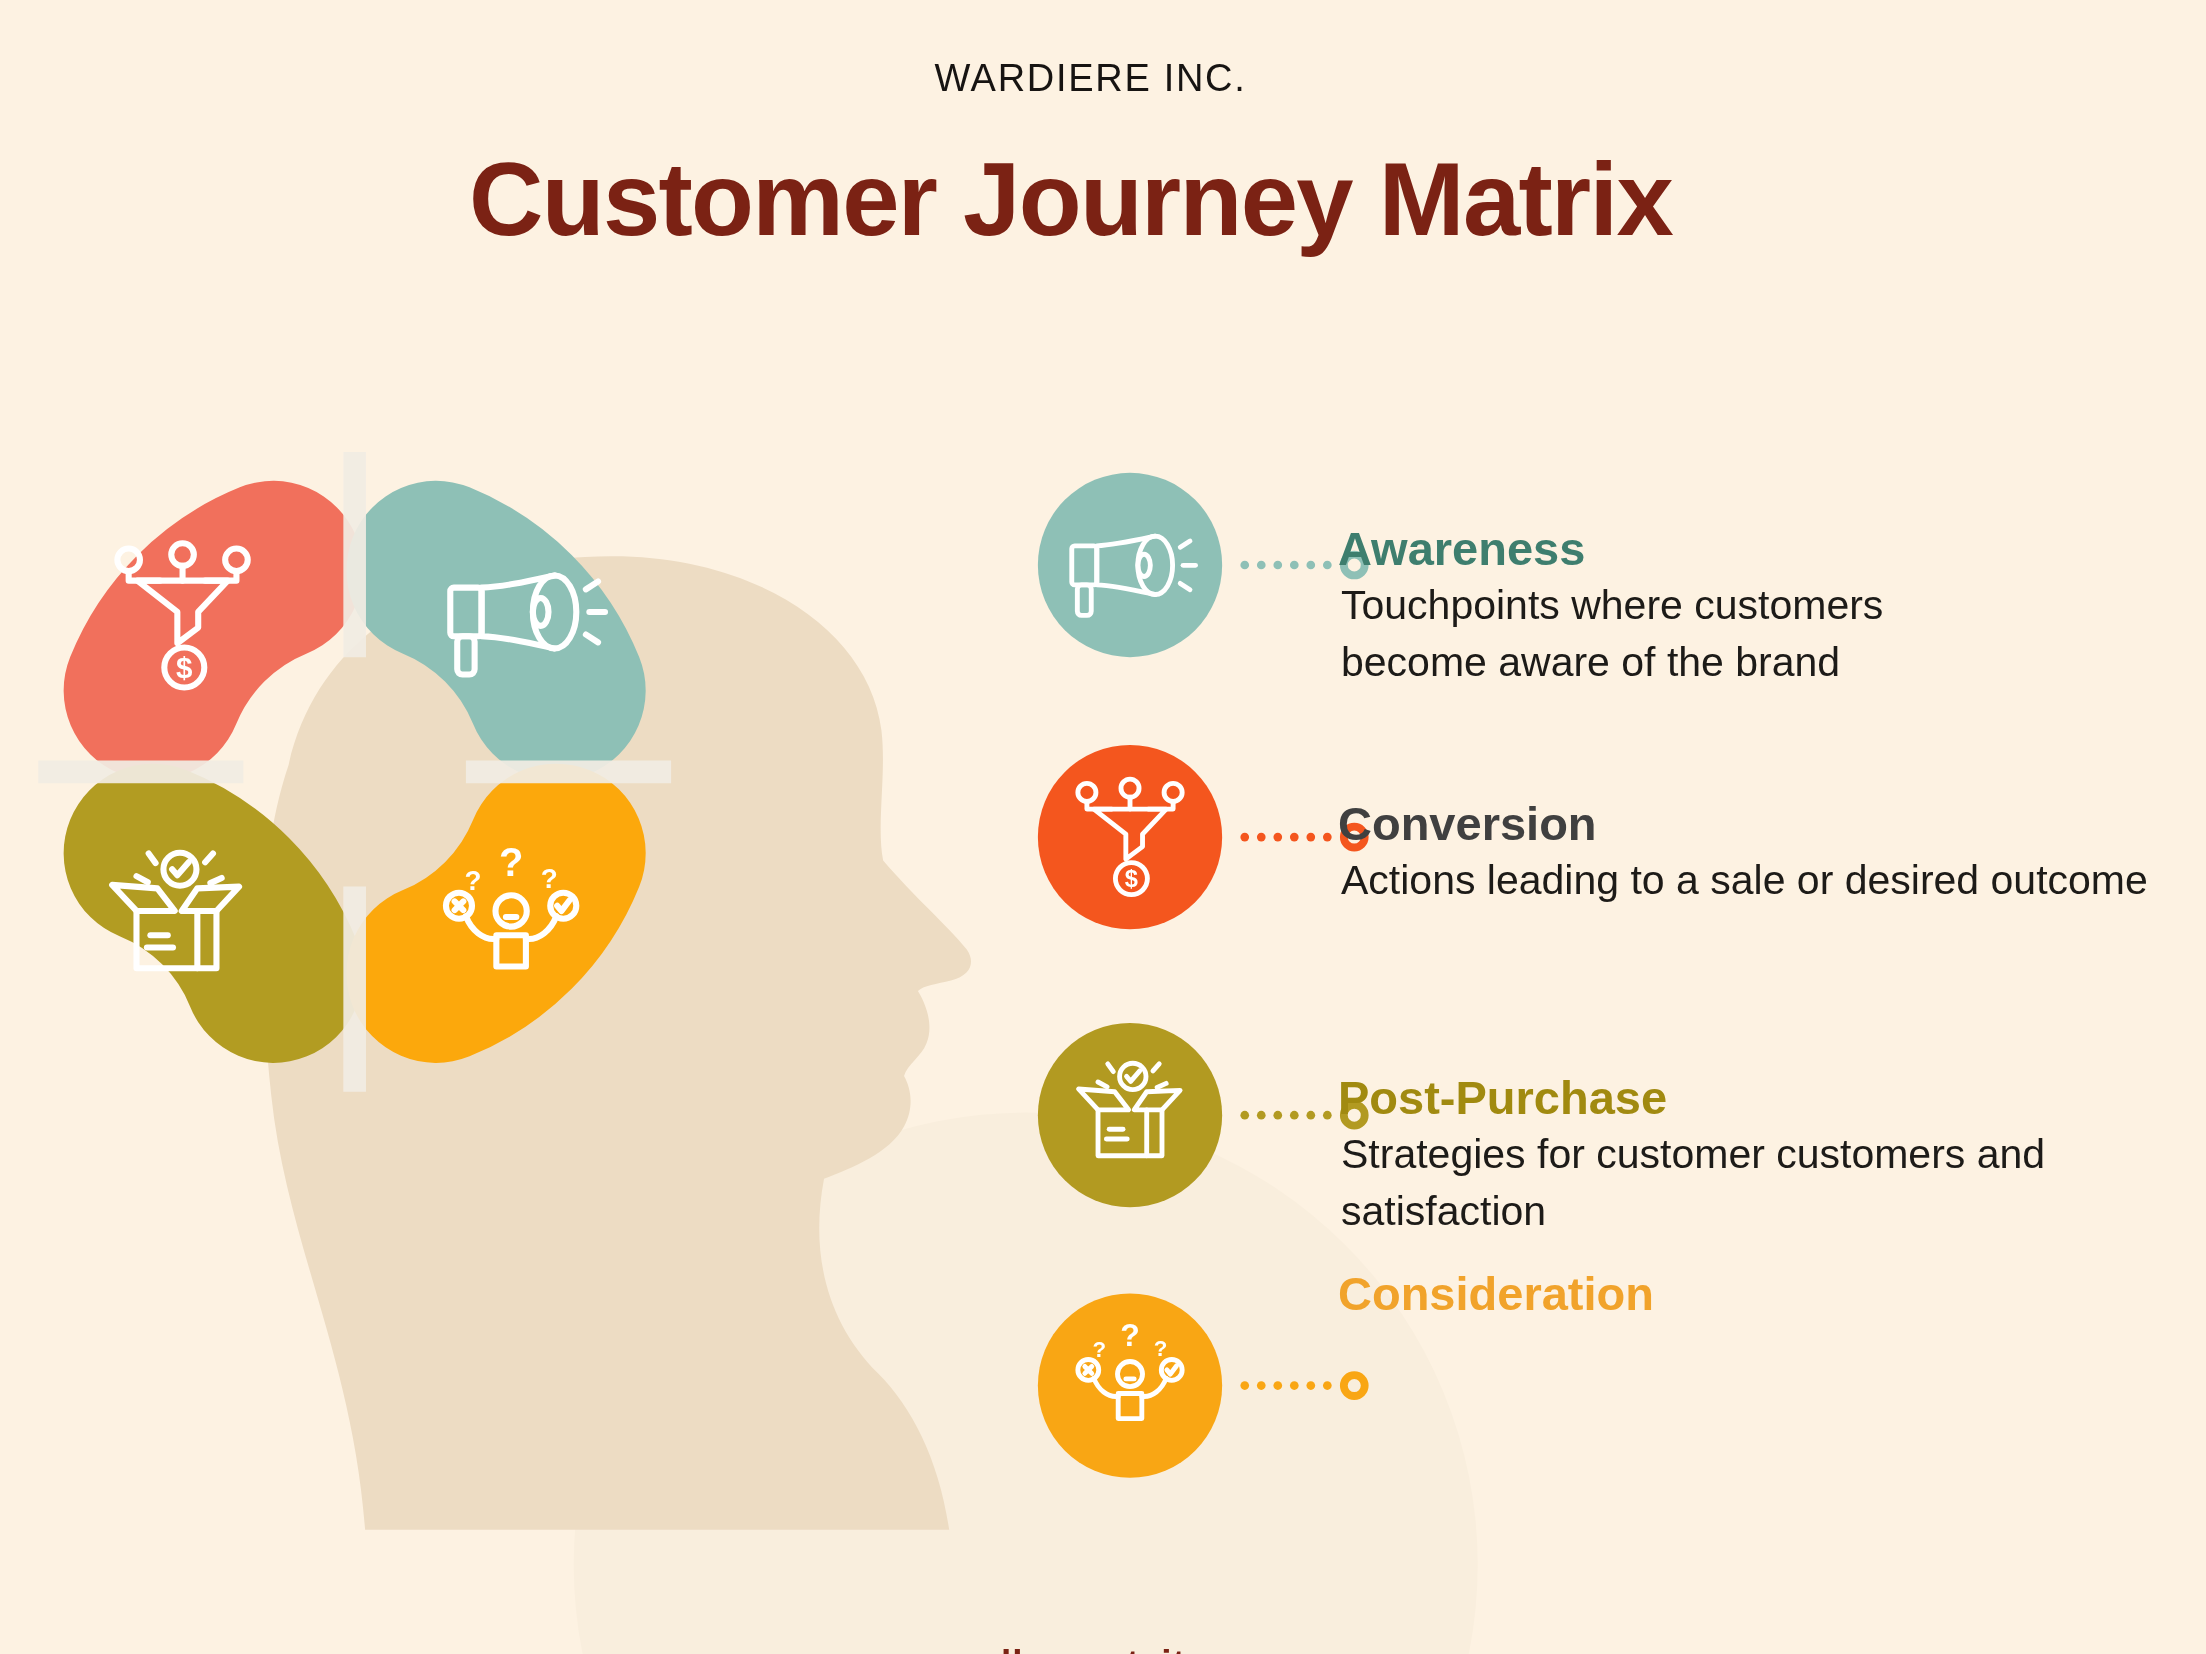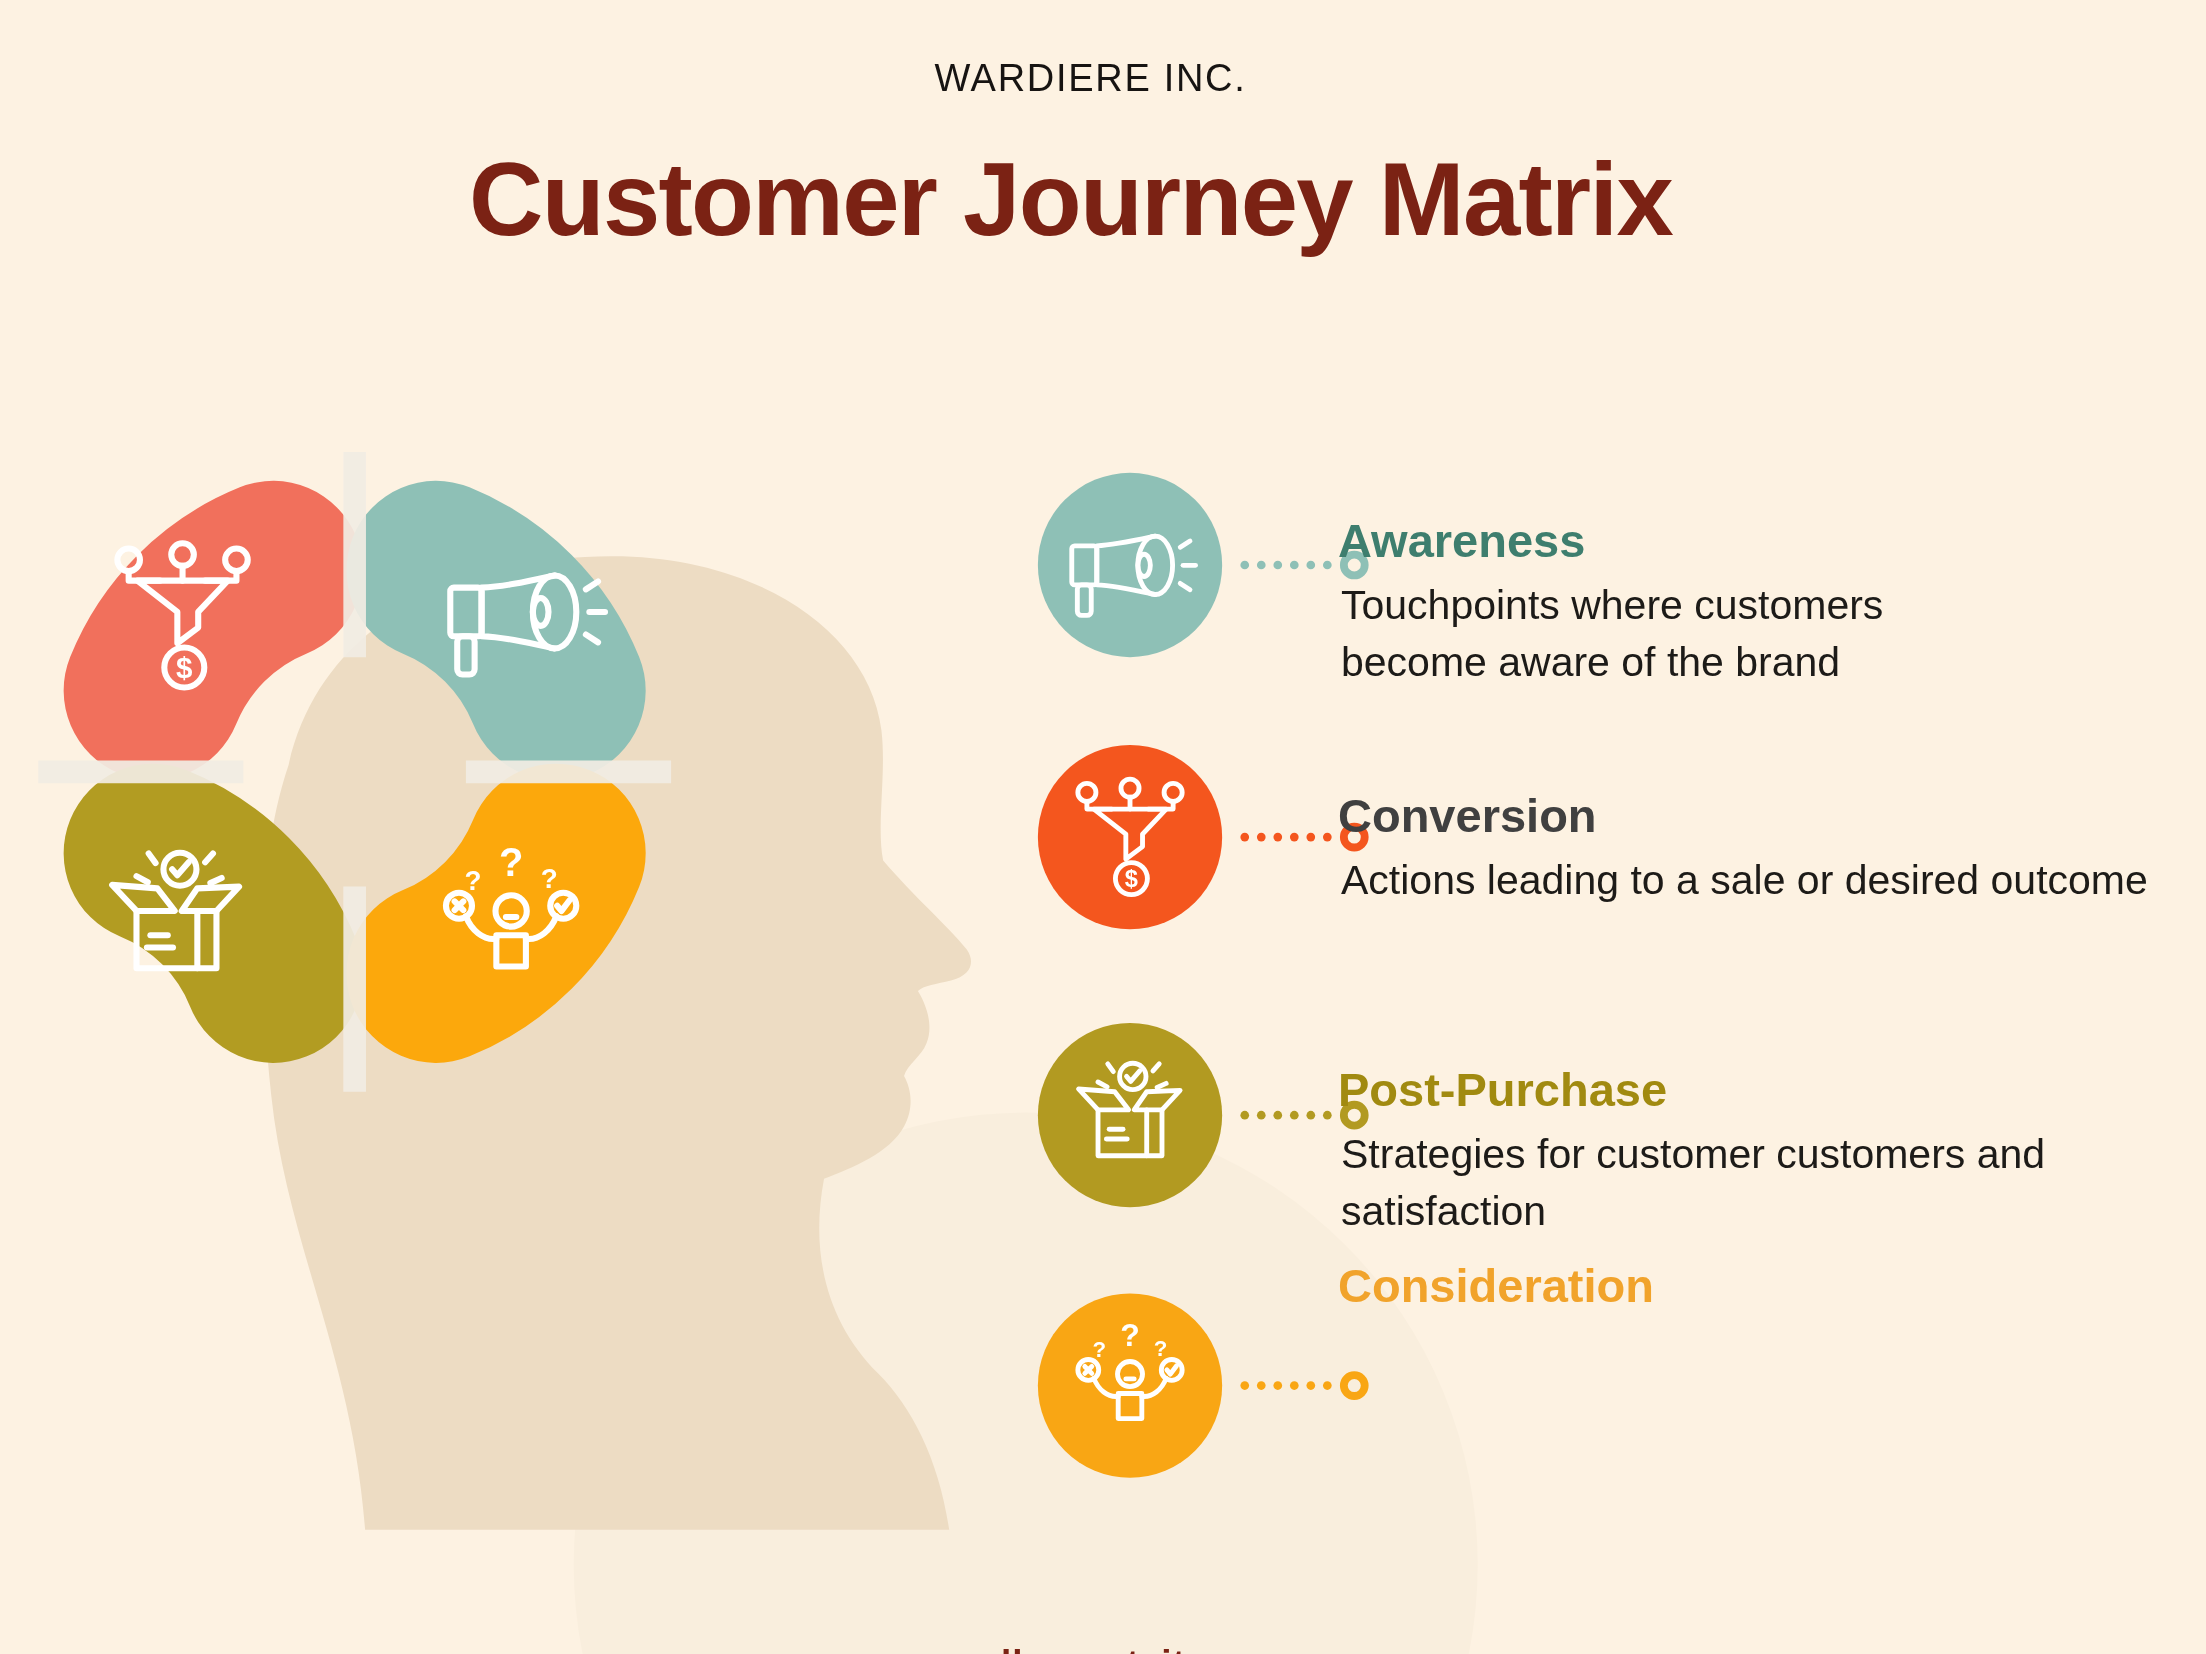--- a/index.html
+++ b/index.html
@@ -27,20 +27,21 @@
     font-weight:700;
     letter-spacing:-1.7px;
     color:#7b2214;
   }
   .item-heading{
     left:1338px;
     font-size:47px;
     font-weight:700;
     letter-spacing:0px;
     line-height:1.05;
+    margin-top:8px;
   }
   .item-desc{
     left:1341px;
     font-size:41px;
     color:#1d1b18;
     line-height:57px;
   }
   .desc-narrow{max-width:695px;}
   .desc-wide{max-width:956px;}
   #footer-partial{

